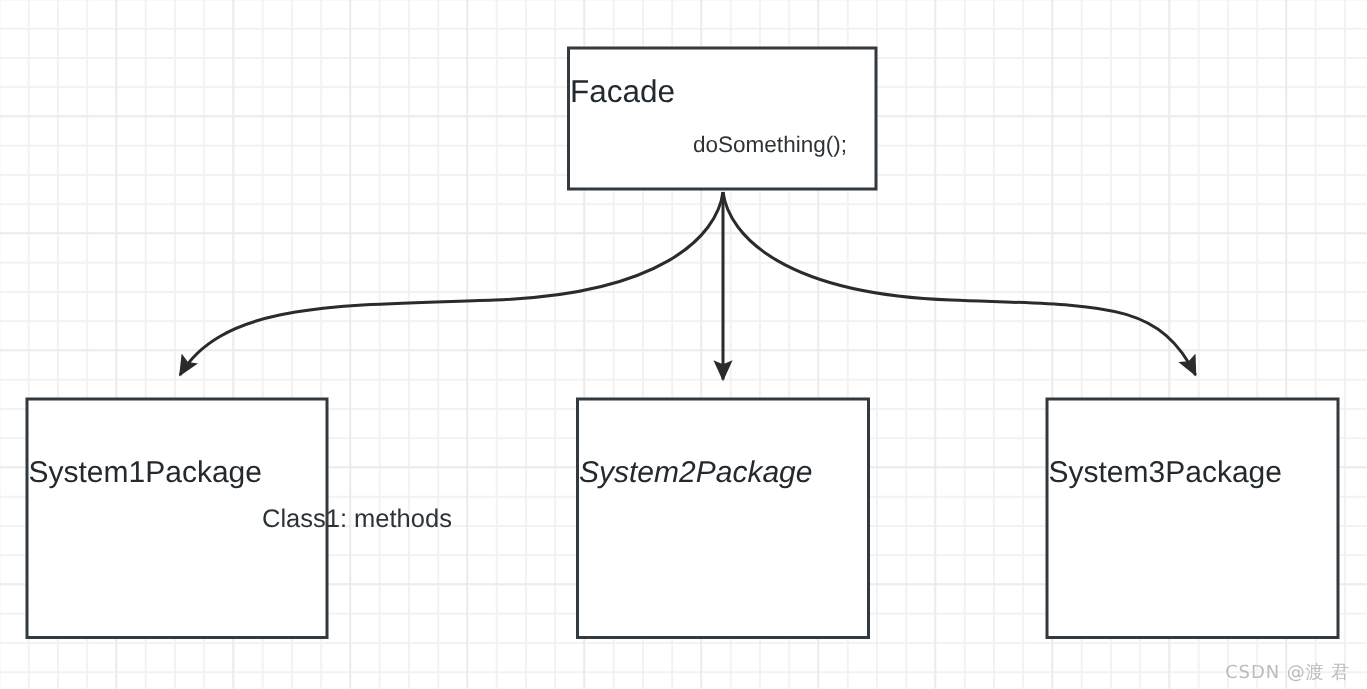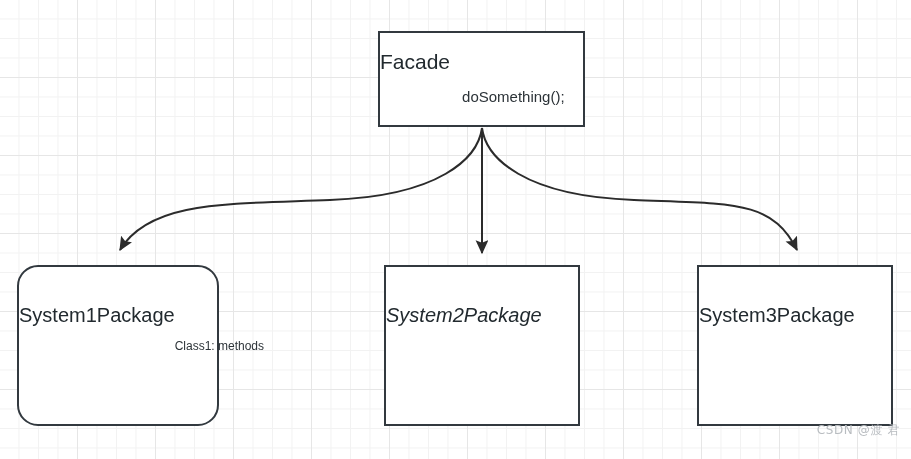--- a/index.html
+++ b/index.html
@@ -104,32 +104,32 @@
   .subsystem-box {
     top: 265px;
     height: 161px;
   }
   .subsystem-box .uml-title {
     height: 96px;
     font-size: 20px;
   }
   .subsystem-box .uml-compartment {
     justify-content: center;
-    font-size: 12px;
+    font-size: 17px;
   }
 
-  #subsystem-box-1 { left: 17px;  width: 202px; border-radius: 21px; }
+  #subsystem-box-1 { left: 17px;  width: 202px; }
   #subsystem-box-2 { left: 384px; width: 196px; font-style: italic; }
   #subsystem-box-3 { left: 697px; width: 196px; }
 
   
   #watermark {
     position: absolute;
     right: 11px;
-    bottom: 20px;
+    bottom: 2px;
     font-size: 12px;
     color: #b8bcc0;
     letter-spacing: 0.6px;
     white-space: nowrap;
     font-family: "DejaVu Sans", "Liberation Sans", sans-serif;
   }
 </style>
 </head>
 <body>
 

